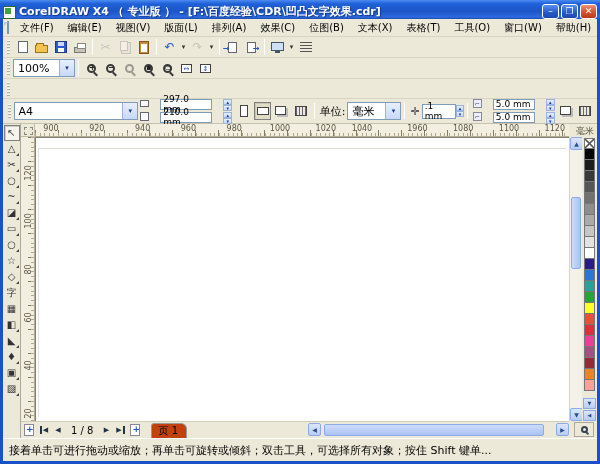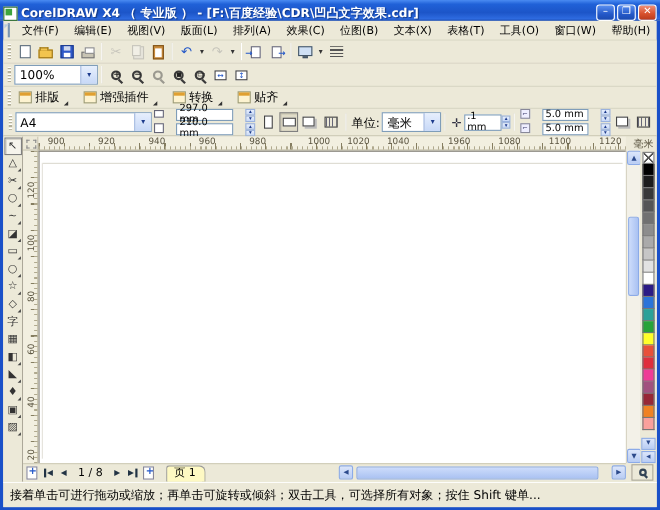--- a/index.html
+++ b/index.html
@@ -136,21 +136,21 @@
   .pal-btn { width:13px; height:11px; background:linear-gradient(180deg,#dce6fb,#b8ccf4); border:1px solid #8cabe8; font-size:5px; color:#2c4a8c; text-align:center; line-height:9px; }
 
   
   .pagenav { position:absolute; left:18px; right:28px; bottom:0; height:17px; background:#ece9d8; border-top:1px solid #d0ccb8; display:flex; align-items:center; }
   .pn-btn { width:14px; height:14px; display:flex; align-items:center; justify-content:center; font-size:7px; color:#234; }
   .pn-edge { border-left:2px solid #234; padding-left:1px; }
   .pn-edge-r { border-right:2px solid #234; padding-right:1px; }
   .addpage { width:10px; height:12px; background:#fff; border:1px solid #889; position:relative; margin:0 3px; }
   .addpage::after { content:"+"; position:absolute; left:1px; top:-1px; font-size:9px; color:#2458c8; font-weight:bold; }
   .pn-counter { font-size:10px; margin:0 6px; white-space:nowrap; }
-  .pagetab { height:15px; margin-left:8px; padding:0 8px 0 6px; background:#fef9c3; border:1px solid #999; border-bottom:none; border-radius:3px 6px 0 0; font-size:10px; line-height:14px; }
+  .pagetab { height:15px; margin-left:8px; padding:0 8px 0 6px; background:#c2410c; border:1px solid #999; border-bottom:none; border-radius:3px 6px 0 0; font-size:10px; line-height:14px; }
   .hs-left { left:287px; top:1px; } 
   .hs-btn { position:absolute; width:13px; height:13px; background:linear-gradient(180deg,#dce6fb,#b8ccf4); border:1px solid #8cabe8; border-radius:2px;
     font-size:6px; color:#2c4a8c; display:flex; align-items:center; justify-content:center; top:1px; }
   .hthumb { position:absolute; top:2px; height:12px; left:303px; width:220px; background:linear-gradient(180deg,#cddcfb,#aac2f2); border:1px solid #8cabe8; border-radius:2px; }
   .navigator { position:absolute; right:3px; bottom:1px; width:20px; height:15px; background:#ece9d8; border:1px solid #aca899; display:flex; align-items:center; justify-content:center; }
   .nav-mag { width:7px; height:7px; border:2px solid #345; border-radius:50%; position:relative; }
   .nav-mag::after { content:""; position:absolute; right:-3px; bottom:-3px; width:4px; height:2px; background:#345; transform:rotate(45deg); }
 
   
   .zi { width:9px; height:9px; border:2px solid #3a3a3a; border-radius:50%; position:relative; }
@@ -243,21 +243,21 @@
           <span class="mi i-launch"></span>
         </span>
       <span class="dd">▾</span>
       <span class="tbtn">
           <span class="mi i-options"></span>
         </span>
     </div>
 
     <div class="toolbar t2">
       <span class="grip"></span>
-      <span class="combo" style="width:76px">
+      <span class="combo" style="width:62px">
         <span class="cval">100%</span>
         <span class="carr">▾</span>
       </span>
       <span class="sep"></span>
       <span class="tbtn">
           <span class="zi">
             <span class="zs">+</span>
           </span>
         </span>
       <span class="tbtn">
@@ -281,42 +281,20 @@
       <span class="tbtn">
           <span class="zrect">↔</span>
         </span>
       <span class="tbtn">
           <span class="zrect">↕</span>
         </span>
     </div>
 
     <div class="toolbar t3">
       <span class="grip"></span>
-      <span style="display:flex;align-items:center">
-          <span class="plugbtn">
-            <span class="plug-ic"></span>
-            <span class="plug-label">排版</span>
-            <span class="fly-sm"></span>
-          </span>
-          <span class="plugbtn">
-            <span class="plug-ic"></span>
-            <span class="plug-label">增强插件</span>
-            <span class="fly-sm"></span>
-          </span>
-          <span class="plugbtn">
-            <span class="plug-ic"></span>
-            <span class="plug-label">转换</span>
-            <span class="fly-sm"></span>
-          </span>
-          <span class="plugbtn">
-            <span class="plug-ic"></span>
-            <span class="plug-label">贴齐</span>
-            <span class="fly-sm"></span>
-          </span>
-        </span>
     </div>
 
     <div class="propbar">
       <span class="grip"></span>
       <span class="combo" style="width:148px">
         <span class="cval">A4</span>
         <span class="carr">▾</span>
       </span>
       <span class="pgroup">
         <span class="prow">
@@ -456,21 +434,21 @@
             <i class="fly"></i>
           </div>
         </div>
       <div class="corner"></div>
       <div class="hruler">
           <span class="htick" style="left: 16px;">900</span>
           <span class="htick" style="left: 61.8px;">920</span>
           <span class="htick" style="left: 107.6px;">940</span>
           <span class="htick" style="left: 153.4px;">960</span>
           <span class="htick" style="left: 199.2px;">980</span>
-          <span class="htick" style="left: 255px;">1000</span>
+          <span class="htick" style="left: 245px;">1000</span>
           <span class="htick" style="left: 290.8px;">1020</span>
           <span class="htick" style="left: 327px;">1040</span>
           <span class="htick" style="left: 382.4px;">1960</span>
           <span class="htick" style="left: 428.2px;">1080</span>
           <span class="htick" style="left: 474px;">1100</span>
           <span class="htick" style="left: 519.8px;">1120</span>
         </div>
       <span class="runit">毫米</span>
       <div class="vruler">
           <span class="vtick" style="top: 32px;">120</span>

